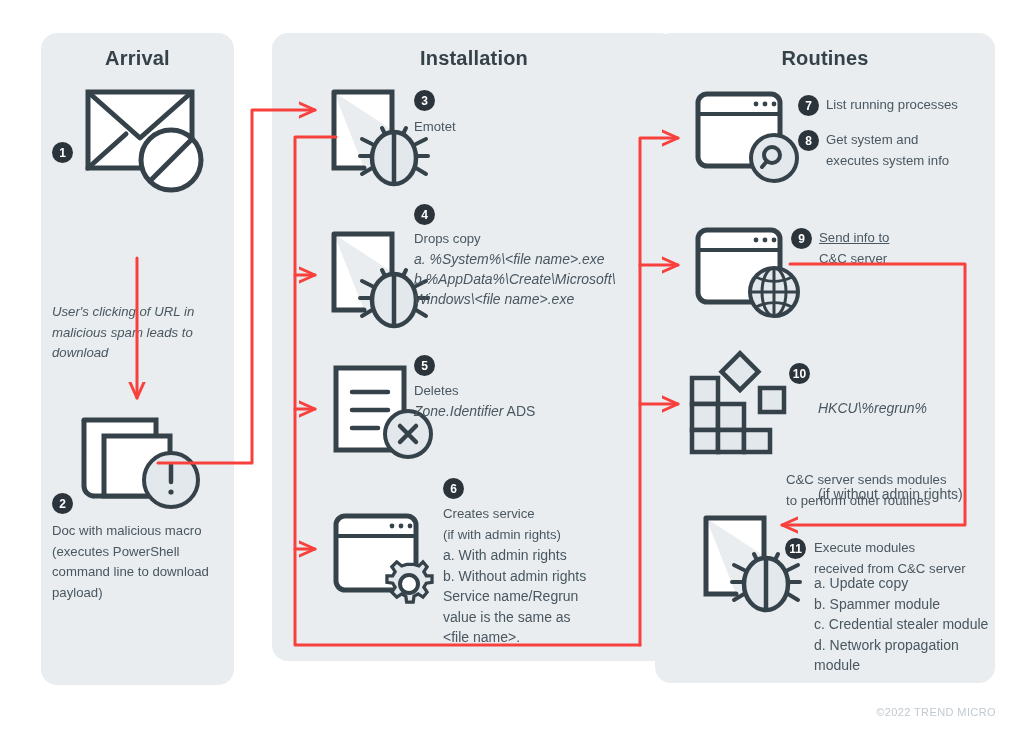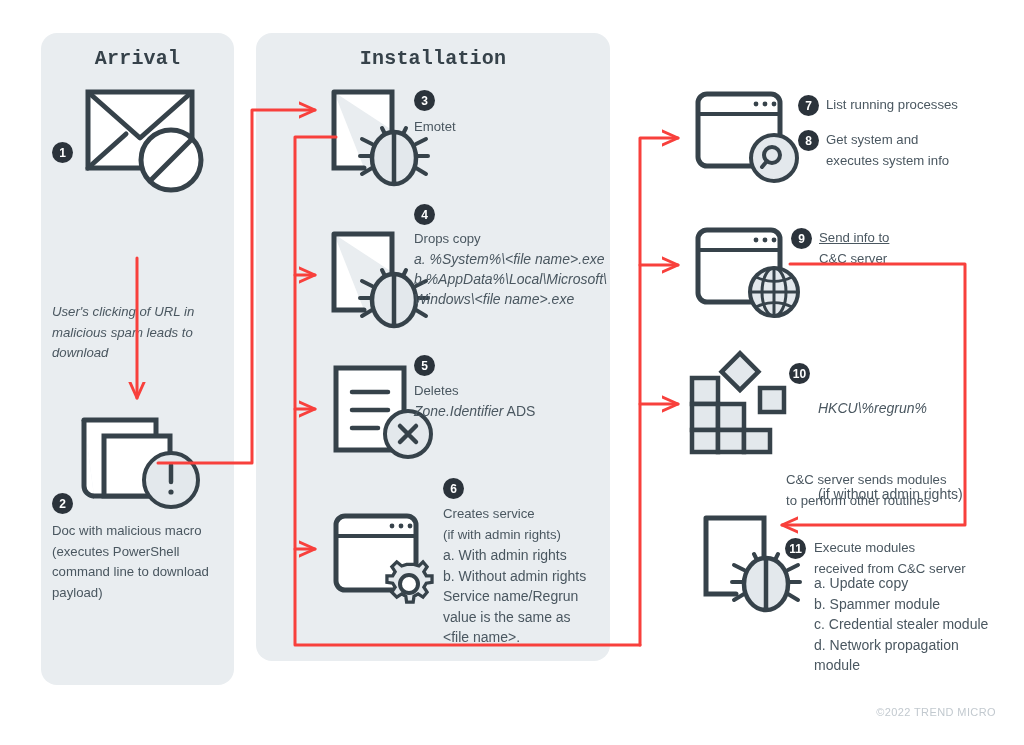--- a/index.html
+++ b/index.html
@@ -13,30 +13,29 @@
   }
   .stage{position:absolute;inset:0;}
 
   
   .panel{
     position:absolute;
     background:#e9edf0;
     border-radius:16px;
   }
   #panel-arrival{left:41px;top:33px;width:193px;height:652px;}
-  #panel-installation{left:256px;top:33px;width:354px;height:628px;}
+  #panel-installation{left:272px;top:33px;width:404px;height:628px;}
   #panel-routines{left:655px;top:33px;width:340px;height:650px;}
 
   .panel-title{
     position:absolute;left:0;right:0;top:14px;
     text-align:center;
     font-size:20px;font-weight:bold;
     color:#36424a;
     letter-spacing:.2px;
-    font-family:Liberation Mono, monospace;
   }
 
   
   .badge{
     position:absolute;
     width:21px;height:21px;border-radius:50%;
     background:#2b333b;color:#ffffff;
     font-size:12px;font-weight:bold;
     display:flex;align-items:center;justify-content:center;
     line-height:1;
@@ -71,20 +70,23 @@
 <body>
 
 <div class="stage">
 
   <div class="panel" id="panel-arrival">
     <div class="panel-title">Arrival</div>
   </div>
   <div class="panel" id="panel-installation">
     <div class="panel-title">Installation</div>
   </div>
+  <div class="panel" id="panel-routines">
+    <div class="panel-title">Routines</div>
+  </div>
 
   <div class="ico" style="left:84px;top:86px;">
     <svg width="122" height="110" viewBox="0 0 122 110">
       <rect x="4" y="6" width="104" height="76" fill="#ffffff" stroke="#36424a" stroke-width="5"></rect>
       <path d="M4 6 L56 52 L108 6" fill="none" stroke="#36424a" stroke-width="5" stroke-linejoin="round"></path>
       <path d="M4 82 L42 48" fill="none" stroke="#36424a" stroke-width="5" stroke-linecap="round"></path>
       <circle cx="87" cy="74" r="30" fill="#ffffff" stroke="#36424a" stroke-width="5"></circle>
       <path d="M66 95 L108 53" fill="none" stroke="#36424a" stroke-width="5" stroke-linecap="round"></path>
     </svg>
   </div>
@@ -133,21 +135,21 @@
         <path d="M44 58 L34 53 M44 70 L32 70 M44 82 L34 88"></path>
         <path d="M88 58 L98 53 M88 70 L100 70 M88 82 L98 88"></path>
       </g>
       <ellipse cx="66" cy="72" rx="22" ry="26" fill="#e3e8ec" stroke="#36424a" stroke-width="4.5"></ellipse>
       <path d="M66 46 L66 98" stroke="#36424a" stroke-width="4.5"></path>
     </svg>
   </div>
   <div class="badge" style="left:414px;top:204px;">4</div>
   <div class="txt" style="left:414px;top:229px;width:210px;">Drops copy</div>
   <div class="sub italic" style="left:414px;top:249px;width:215px;">a. %System%\&lt;file name&gt;.exe</div>
-  <div class="sub italic" style="left:414px;top:269px;width:215px;">b.%AppData%\Local\Microsoft\</div>
+  <div class="sub italic" style="left:414px;top:269px;width:215px;">b.%AppData%\Create\Microsoft\</div>
   <div class="sub italic" style="left:414px;top:289px;width:215px;">   Windows\&lt;file name&gt;.exe</div>
 
   <div class="ico" style="left:330px;top:362px;">
     <svg width="110" height="100" viewBox="0 0 110 100">
       <rect x="6" y="6" width="68" height="82" fill="#ffffff" stroke="#36424a" stroke-width="5"></rect>
       <g stroke="#36424a" stroke-width="4.5" stroke-linecap="round">
         <path d="M22 30 L58 30"></path>
         <path d="M22 48 L58 48"></path>
         <path d="M22 66 L48 66"></path>
       </g>

